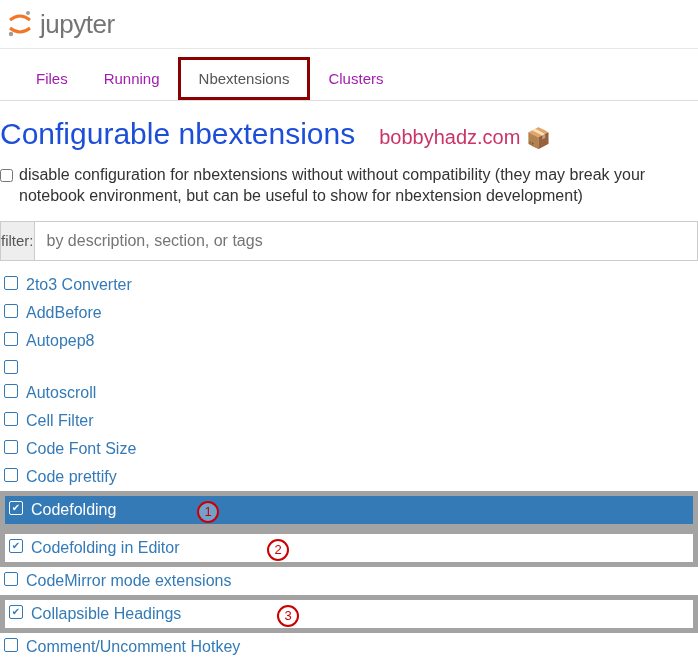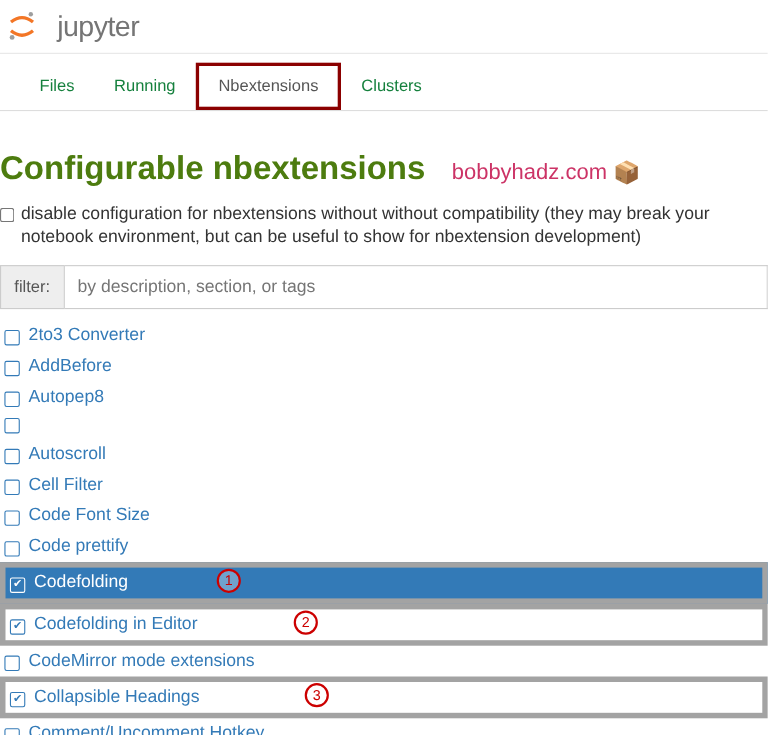--- a/index.html
+++ b/index.html
@@ -1,34 +1,34 @@
 <!DOCTYPE html>
 <html><head>
   <meta charset="utf-8">
   <style>
     * { box-sizing: border-box; margin: 0; padding: 0; }
     body { font-family: "Helvetica Neue", Helvetica, Arial, sans-serif; font-size: 14px; color: #333; width: 698px; }
     .header { display: flex; align-items: center; padding: 8px 0 8px 4px; border-bottom: 1px solid #e7e7e7; }
-    .logo-wrap { display: flex; align-items: center; gap: 16px; }
+    .logo-wrap { display: flex; align-items: center; gap: 4px; }
     .logo-icon { width: 32px; height: 32px; display: flex; align-items: center; justify-content: center; }
     .logo-text { color: #757575; font-size: 26px; font-weight: 400; letter-spacing: -0.5px; }
     .tabs { display: flex; gap: 0; padding: 8px 0 0 18px; border-bottom: 1px solid #ddd; }
-    .tab { padding: 10px 18px; color: #15803d; font-size: 15px; cursor: pointer; background: transparent; border: none; }
+    .tab { padding: 10px 18px; color: #a21caf; font-size: 15px; cursor: pointer; background: transparent; border: none; }
     .tab.active-highlight { border: 3px solid #8b0000; color: #555; }
     .main { padding: 16px 0 0 0; }
-    .page-title { font-size: 30px; font-weight: 700; color: #4d7c0f; display: inline-block; margin-right: 20px; margin-top: 20px; }
+    .page-title { font-size: 30px; font-weight: 400; color: #1d4ed8; display: inline-block; margin-right: 20px; }
     .watermark { display: inline-flex; align-items: center; gap: 6px; color: #cc3366; font-size: 20px; font-weight: 500; vertical-align: baseline; }
     .cube-icon { color: #8ecae6; font-size: 20px; }
     .disable-row { margin-top: 14px; font-size: 16px; color: #333; display: flex; align-items: flex-start; gap: 6px; line-height: 1.3; }
     .disable-row input { margin-top: 4px; flex-shrink: 0; }
     .filter-row { display: flex; margin-top: 14px; }
-    .filter-label { background: #eee; border: 1px solid #ccc; padding: 10px 12px; font-size: 15px; color: #555; }
+    .filter-label { background: #eee; border: 1px solid #ccc; padding: 10px 0; font-size: 15px; color: #555; }
     .filter-input { flex: 1; border: 1px solid #ccc; border-left: none; padding: 10px 12px; font-size: 16px; color: #000000; outline: none; }
     .ext-list { margin-top: 10px; }
-    .ext-item { display: flex; align-items: flex-end; gap: 8px; padding: 5px 4px; color: #337ab7; font-size: 16px; cursor: pointer; }
+    .ext-item { display: flex; align-items: flex-start; gap: 8px; padding: 5px 4px; color: #337ab7; font-size: 16px; cursor: pointer; }
     .ext-item.selected { background: #337ab7; color: #fff; }
     .ext-item.highlight { border: 5px solid #a3a3a3; position: relative; }
     .checkbox-icon { width: 14px; height: 14px; border: 1.5px solid currentColor; border-radius: 2px; display: inline-flex; align-items: center; justify-content: center; flex-shrink: 0; font-size: 11px; line-height: 1; }
     .checkbox-icon.checked::before { content: '✔'; font-size: 10px; }
     .num-badge { position: absolute; width: 22px; height: 22px; border: 2px solid #cc0000; border-radius: 50%; display: flex; align-items: center; justify-content: center; color: #cc0000; font-size: 13px; font-weight: 500; background: rgba(255,255,255,0.3); }
     .badge-1 { left: 192px; }
     .badge-2 { left: 262px; }
     .badge-3 { left: 272px; }
   </style>
 </head>

